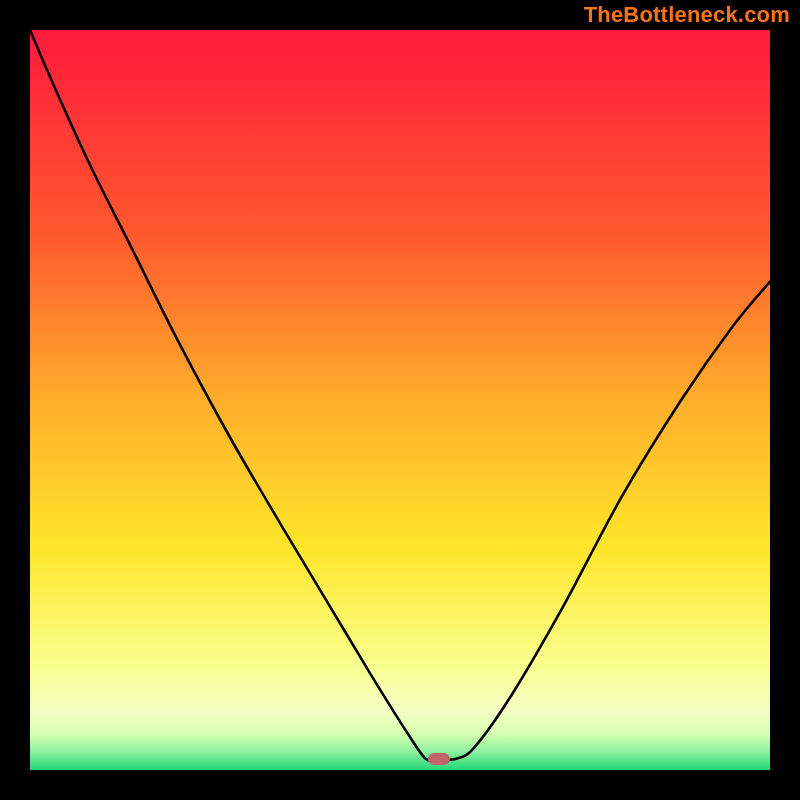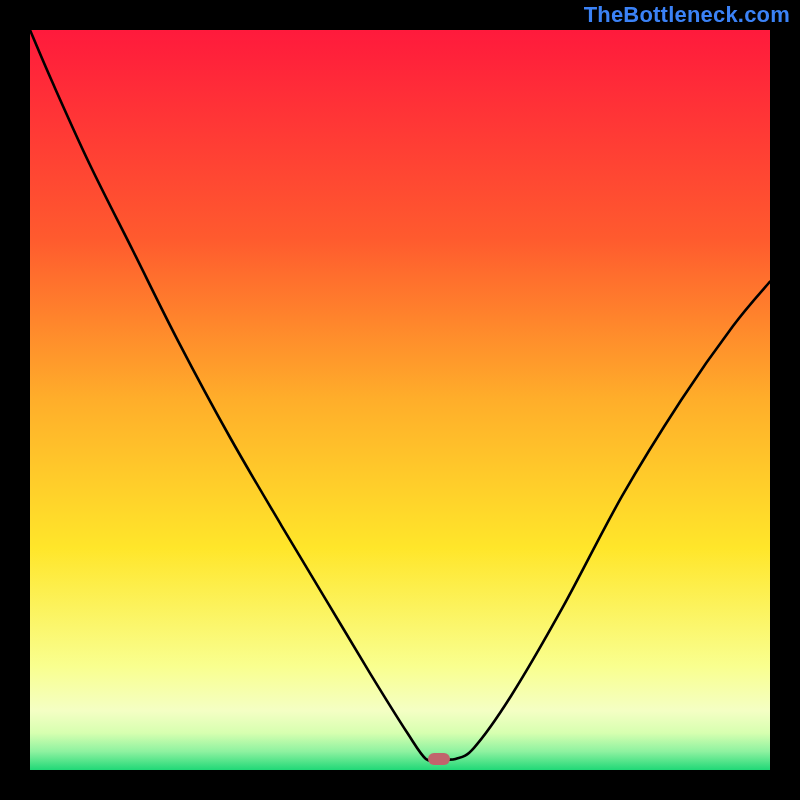--- a/index.html
+++ b/index.html
@@ -14,21 +14,21 @@
   .frame {
     position: relative;
     width: 800px;
     height: 800px;
     background: #000;
   }
   .watermark {
     position: absolute;
     top: 2px;
     right: 10px;
-    color: #3b82f6;
+    color: #f97316;
     font-size: 22px;
     font-weight: 600;
     letter-spacing: 0.2px;
     z-index: 5;
   }
   .plot-area {
     position: absolute;
     left: 30px;
     top: 30px;
     width: 740px;

